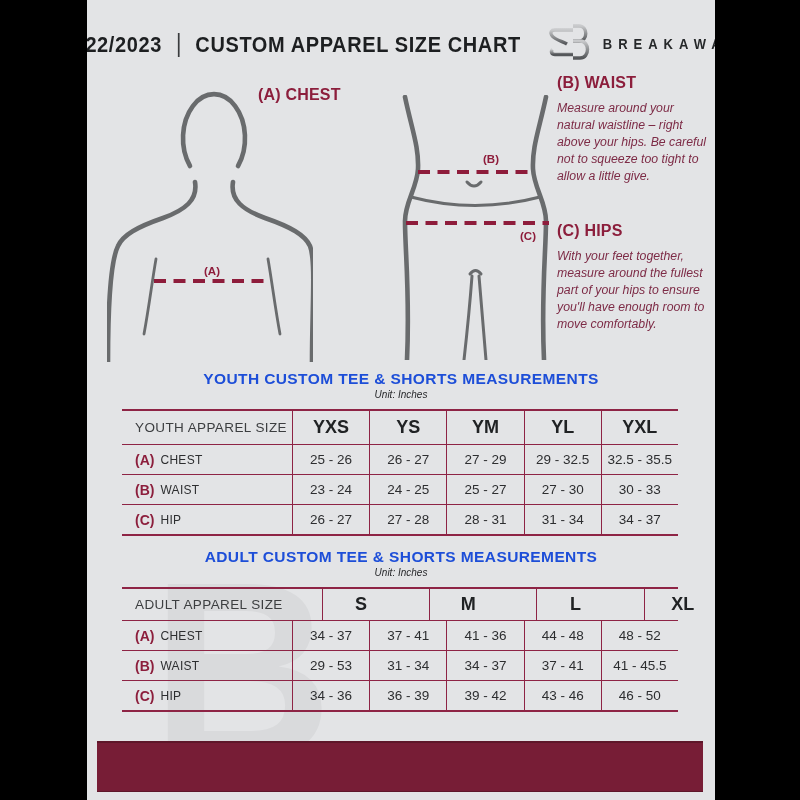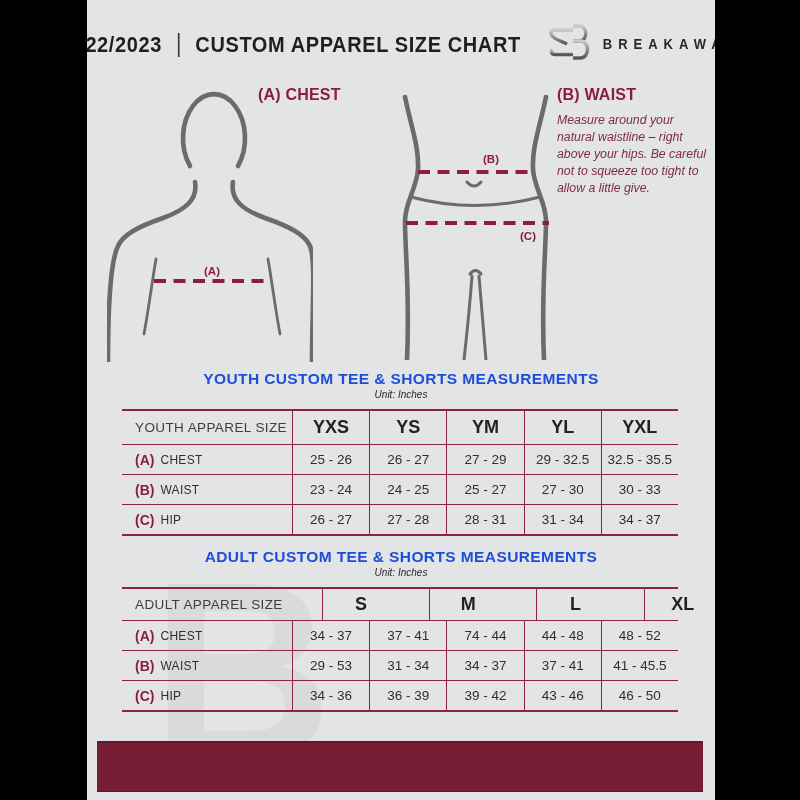--- a/index.html
+++ b/index.html
@@ -139,25 +139,29 @@
         <path d="M 13 128 H 156" stroke="#8e1c3b" stroke-width="4" stroke-dasharray="12 7.5" fill="none"></path>
         <text x="98" y="68" font-size="11.5" text-anchor="middle">(B)</text>
         <text x="135" y="145" font-size="11.5" text-anchor="middle">(C)</text>
       </svg>
     </div>
 
     <div class="guide-block" style="left:171px;top:86px;width:140px;">
       <div class="guide-head">(A) CHEST</div>
     </div>
 
-    <div class="guide-block" style="left:470px;top:86px;width:150px;">
+    <div class="guide-block" style="left:470px;top:74px;width:150px;">
       <div class="guide-head">(B) WAIST</div>
       <div class="guide-body">Measure around your natural waistline – right above your hips. Be careful not to squeeze too tight to allow a little give.</div>
     </div>
 
+    <div class="guide-block" style="left:470px;top:222px;width:150px;">
+      <div class="guide-head">(C) HIPS</div>
+      <div class="guide-body">With your feet together, measure around the fullest part of your hips to ensure you'll have enough room to move comfortably.</div>
+    </div>
   </div>
 
   <div class="tbl-title" style="top:370px;">YOUTH CUSTOM TEE &amp; SHORTS MEASUREMENTS</div>
   <div class="tbl-unit" style="top:389px;">Unit: Inches</div>
 
   <div class="size-table youth" style="top:409px;">
     <div class="tr thead">
       <div class="td first">
           <span class="col-head">YOUTH APPAREL SIZE</span>
         </div>
@@ -236,21 +240,21 @@
           <span class="sz">2XL</span>
         </div>
     </div>
     <div class="tr">
       <div class="td first">
           <span class="pfx">(A)</span>
           <span class="row-name">CHEST</span>
         </div>
       <div class="td">34 - 37</div>
       <div class="td">37 - 41</div>
-      <div class="td">74 - 44</div>
+      <div class="td">41 - 36</div>
       <div class="td">44 - 48</div>
       <div class="td">48 - 52</div>
     </div>
     <div class="tr">
       <div class="td first">
           <span class="pfx">(B)</span>
           <span class="row-name">WAIST</span>
         </div>
       <div class="td">29 - 53</div>
       <div class="td">31 - 34</div>

